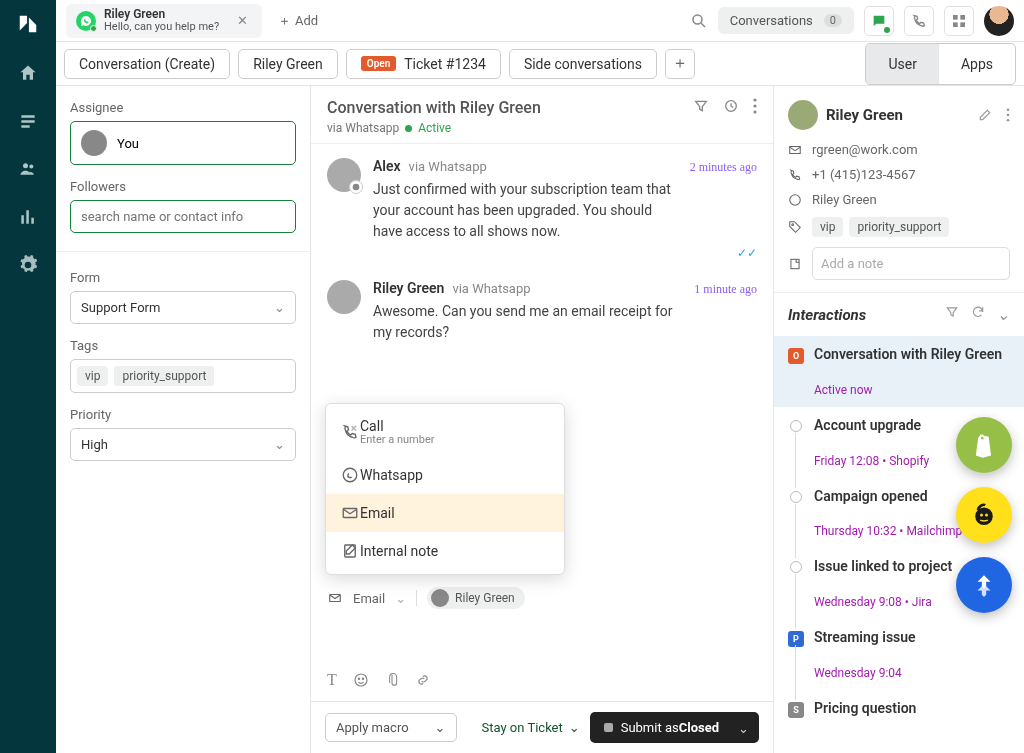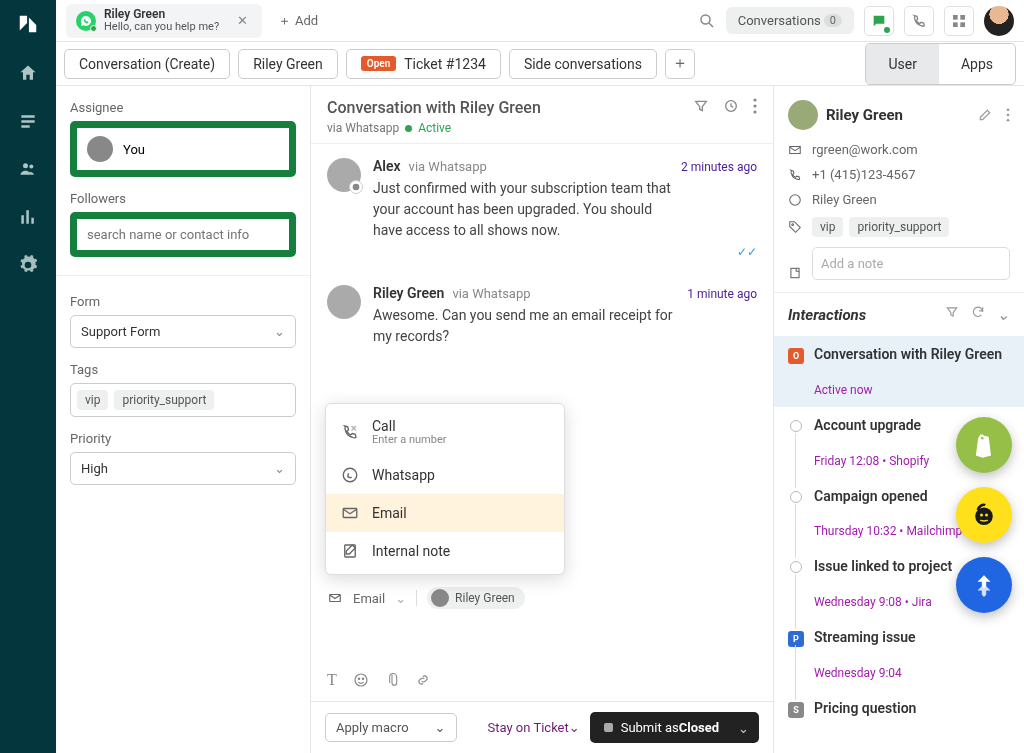--- a/index.html
+++ b/index.html
@@ -17,86 +17,86 @@
   .topbar { height: 42px; background: #fff; display: flex; align-items: center; padding: 0 10px; gap: 8px; border-bottom: 1px solid #e5e5e5; }
   .tab-chip { display: flex; align-items: center; gap: 8px; padding: 4px 10px; border-radius: 6px; background: #f3f4f5; height: 34px; position: relative; }
   .tab-chip .avatar-ic { width: 20px; height: 20px; border-radius: 50%; background: #25d366; display:flex; align-items:center; justify-content:center; color:#fff; position: relative;}
   .tab-chip .txts { display:flex; flex-direction:column; line-height:1.1; }
   .tab-chip .t1 { font-size: 12px; font-weight: 600; color:#333; }
   .tab-chip .t2 { font-size: 11px; color:#555; }
   .tab-close { font-size: 13px; color:#888; padding: 0 4px; cursor:pointer; margin-left:6px; }
   .add-tab { display:flex; align-items:center; gap:4px; color:#666; font-size:13px; padding: 4px 8px; cursor:pointer; }
   .topbar-right { margin-left:auto; display:flex; align-items:center; gap:10px; }
   .search-ic { color:#888; cursor:pointer; }
-  .conv-pill { background:#eef0f0; border-radius:6px; padding:6px 12px; display:flex; align-items:center; gap:3px; color:#555; font-size:13px;}
+  .conv-pill { background:#eef0f0; border-radius:6px; padding:6px 12px; display:flex; align-items:center; gap:11px; color:#555; font-size:13px;}
   .conv-pill .badge { background:#ddd; border-radius:9px; padding:0 6px; font-size:11px; color:#666; }
   .topic-btn { width:30px; height:30px; border:1px solid #e0e0e0; border-radius:5px; background:#fff; display:flex; align-items:center; justify-content:center; cursor:pointer; color:#777; position:relative;}
   .avatar-img { width:30px; height:30px; border-radius:50%; background:#b8a; }
   
   
   .pagetabs { height: 44px; background:#fff; border-bottom:1px solid #e5e5e5; display:flex; align-items:center; padding: 0 8px; gap:8px; }
   .ptab { border:1px solid #ccc; border-radius:5px; padding:6px 14px; font-size:14px; color:#333; background:#fff; cursor:pointer;}
   .ptab.open-ticket { border-color:#ccc; display:flex; align-items:center; gap:8px; }
   .open-badge { background:#e35b2c; color:#fff; font-size:10px; font-weight:600; padding:2px 6px; border-radius:3px; }
   .ptab-add { width:30px; height:30px; border:1px solid #ccc; border-radius:5px; display:flex; align-items:center; justify-content:center; color:#666; cursor:pointer; }
   .pagetabs-right { margin-left:auto; display:flex; border:1px solid #ccc; border-radius:5px; overflow:hidden;}
   .ptab-r { padding:12px 22px; font-size:14px; color:#333; cursor:pointer; }
   .ptab-r.active { background:#e7e9ea; }
   
   
   .content { flex:1; display:flex; overflow:hidden; position:relative;}
   
   
   .ticket-fields { width: 255px; background:#fff; border-right:1px solid #e5e5e5; display:flex; flex-direction:column; padding: 14px 14px; gap:14px; font-size:13px; }
   .tf-label { color:#666; font-size:13px; }
-  .tf-box { border:7px solid #15803d; border-radius:5px; padding:8px 10px; display:flex; align-items:center; gap:10px;}
+  .tf-box { border:1px solid #15803d; border-radius:5px; padding:8px 10px; display:flex; align-items:center; gap:10px;}
   .tf-box input { border:0; outline:0; font-size:13px; width:100%; background:transparent; }
   .tf-box .av { width:26px; height:26px; border-radius:50%; background:#888; flex-shrink:0; }
   .tf-sep { border-top:1px solid #eee; margin: 4px -14px; }
   .tf-select { border:1px solid #ccc; border-radius:5px; padding:8px 10px; display:flex; align-items:center; justify-content:space-between; cursor:pointer; color:#333;}
   .tf-chev { color:#888; }
   .tag-row { display:flex; gap:6px; border:1px solid #ccc; border-radius:5px; padding:6px;}
   .tag { background:#eef0f0; border-radius:4px; padding:3px 8px; font-size:12px; color:#555;}
   
   
   .center { flex:1; display:flex; flex-direction:column; background:#fff; border-right:1px solid #e5e5e5; position:relative; }
   .conv-head { padding: 12px 16px 8px; border-bottom:1px solid #eee; display:flex; align-items:flex-start; justify-content:space-between;}
   .conv-head h3 { font-size:16px; font-weight:500; color:#555; }
   .conv-head .sub { font-size:12px; color:#777; margin-top:4px; display:flex; align-items:center; gap:6px;}
   .dot-g { width:7px; height:7px; border-radius:50%; background:#2ea44f; display:inline-block;}
   .hact { display:flex; gap:14px; color:#888; }
   
-  .messages { flex:1; overflow:auto; padding: 14px 16px; display:flex; flex-direction:column; gap:26px;}
+  .messages { flex:1; overflow:auto; padding: 14px 16px; display:flex; flex-direction:column; gap:20px;}
   .msg { display:flex; gap:12px; }
   .msg .mav { width:34px; height:34px; border-radius:50%; background:#aaa; flex-shrink:0; position:relative;}
   .msg .mav .mini { position:absolute; bottom:-2px; right:-2px; width:14px;height:14px; border-radius:50%; background:#fff; border:1px solid #ccc; display:flex; align-items:center; justify-content:center;}
   .msg .mhead { display:flex; gap:8px; align-items:baseline; }
   .msg .mname { font-weight:600; font-size:14px; color:#333; }
   .msg .mvia { color:#888; font-size:13px; }
-  .msg .mtime { margin-left:auto; color:#4c1d95; font-size:12px; }
+  .msg .mtime { margin-left:auto; color:#8b5cf6; font-size:12px;font-family:Liberation Serif, serif; }
   .msg .mbody { color:#444; font-size:14px; line-height:1.5; margin-top:4px; max-width:300px;}
   .read-ticks { color:#2ea4d9; font-size:12px; text-align:right; margin-top:4px;}
   
   
   .chan-menu { margin: 0 14px; width: 240px; background:#fff; border:1px solid #ddd; border-radius:6px; box-shadow:0 4px 18px rgba(0,0,0,.15); padding:4px 0; position:relative; z-index:5;}
-  .chan-item { display:flex; align-items:center; gap:12px; padding:10px 14px; cursor:pointer; font-size:14px; color:#333;}
+  .chan-item { display:flex; align-items:center; padding:10px 14px; cursor:pointer; font-size:14px; color:#333;}
   .chan-item.hl { background:#fff3dd; }
   .chan-item .ic { width:20px; display:flex; justify-content:center; color:#666;}
   .chan-sub { font-size:11px; color:#888; display:block; line-height:1.1;}
   
   .compose-meta { display:flex; align-items:center; gap:10px; padding: 6px 16px; color:#666; font-size:13px; margin-top:6px;}
   .compose-meta .chip { display:flex; align-items:center; gap:6px; background:#eef0f0; padding:2px 10px 2px 4px; border-radius:12px; font-size:12px; color:#555;}
   .chip .cav { width:18px;height:18px;border-radius:50%; background:#888; }
   .vbar { width:1px; height:16px; background:#ddd;}
   
   .compose-toolbar { display:flex; gap:16px; padding: 8px 16px 12px; color:#888; align-items:center;}
   
   .footer { border-top:1px solid #e5e5e5; padding:10px 14px; display:flex; align-items:center; gap:10px; background:#fff;}
   .footer .macro { border:1px solid #ccc; border-radius:5px; padding:6px 10px; font-size:13px; color:#555; display:flex; align-items:center; gap:26px; cursor:pointer;}
-  .footer .stay { margin-left:auto; font-size:13px; color:#701a75; display:flex; align-items:center; cursor:pointer;}
+  .footer .stay { margin-left:auto; font-size:13px; color:#14532d; display:flex; align-items:center; gap:6px; cursor:pointer;}
   .footer .submit { background:#222; color:#fff; border-radius:5px; padding:8px 40px 8px 14px; font-size:13px; position:relative; cursor:pointer; display:flex; align-items:center;}
   .footer .submit .sq { width:9px;height:9px; background:#aaa; border-radius:2px; display:inline-block; margin-right:8px;}
   .footer .submit .sch { position:absolute; right:10px; top:50%; transform:translateY(-50%); color:#ccc;}
   
   
   .rpanel { width: 250px; background:#fff; display:flex; flex-direction:column;}
   .rhead { padding: 14px 14px 8px; display:flex; align-items:center; gap:8px;}
   .rhead .rav { width:30px; height:30px; border-radius:50%; background:#9a7; }
   .rhead h4 { font-size:15px; font-weight:700; color:#333; flex:1;}
   .rhead .edit { color:#999; cursor:pointer;}
@@ -484,21 +484,21 @@
               <svg width="14" height="14" viewBox="0 0 24 24" fill="none" stroke="currentColor" stroke-width="1.8">
                 <path d="M3 3h8l10 10-8 8L3 11V3z"></path>
                 <circle cx="8" cy="8" r="1.5"></circle>
               </svg>
             </span>
           <span class="rtags">
               <span class="tag">vip</span>
               <span class="tag">priority_support</span>
             </span>
         </div>
-        <div class="ri" style="align-items:flex-end">
+        <div class="ri" style="align-items:center">
           <span>
               <svg width="14" height="14" viewBox="0 0 24 24" fill="none" stroke="currentColor" stroke-width="1.8">
                 <rect x="5" y="4" width="14" height="16"></rect>
                 <path d="M14 4v5h5"></path>
               </svg>
             </span>
           <div class="rnote" style="margin:0;flex:1"><span>Add a note</span></div>
         </div>
       </div>
 

